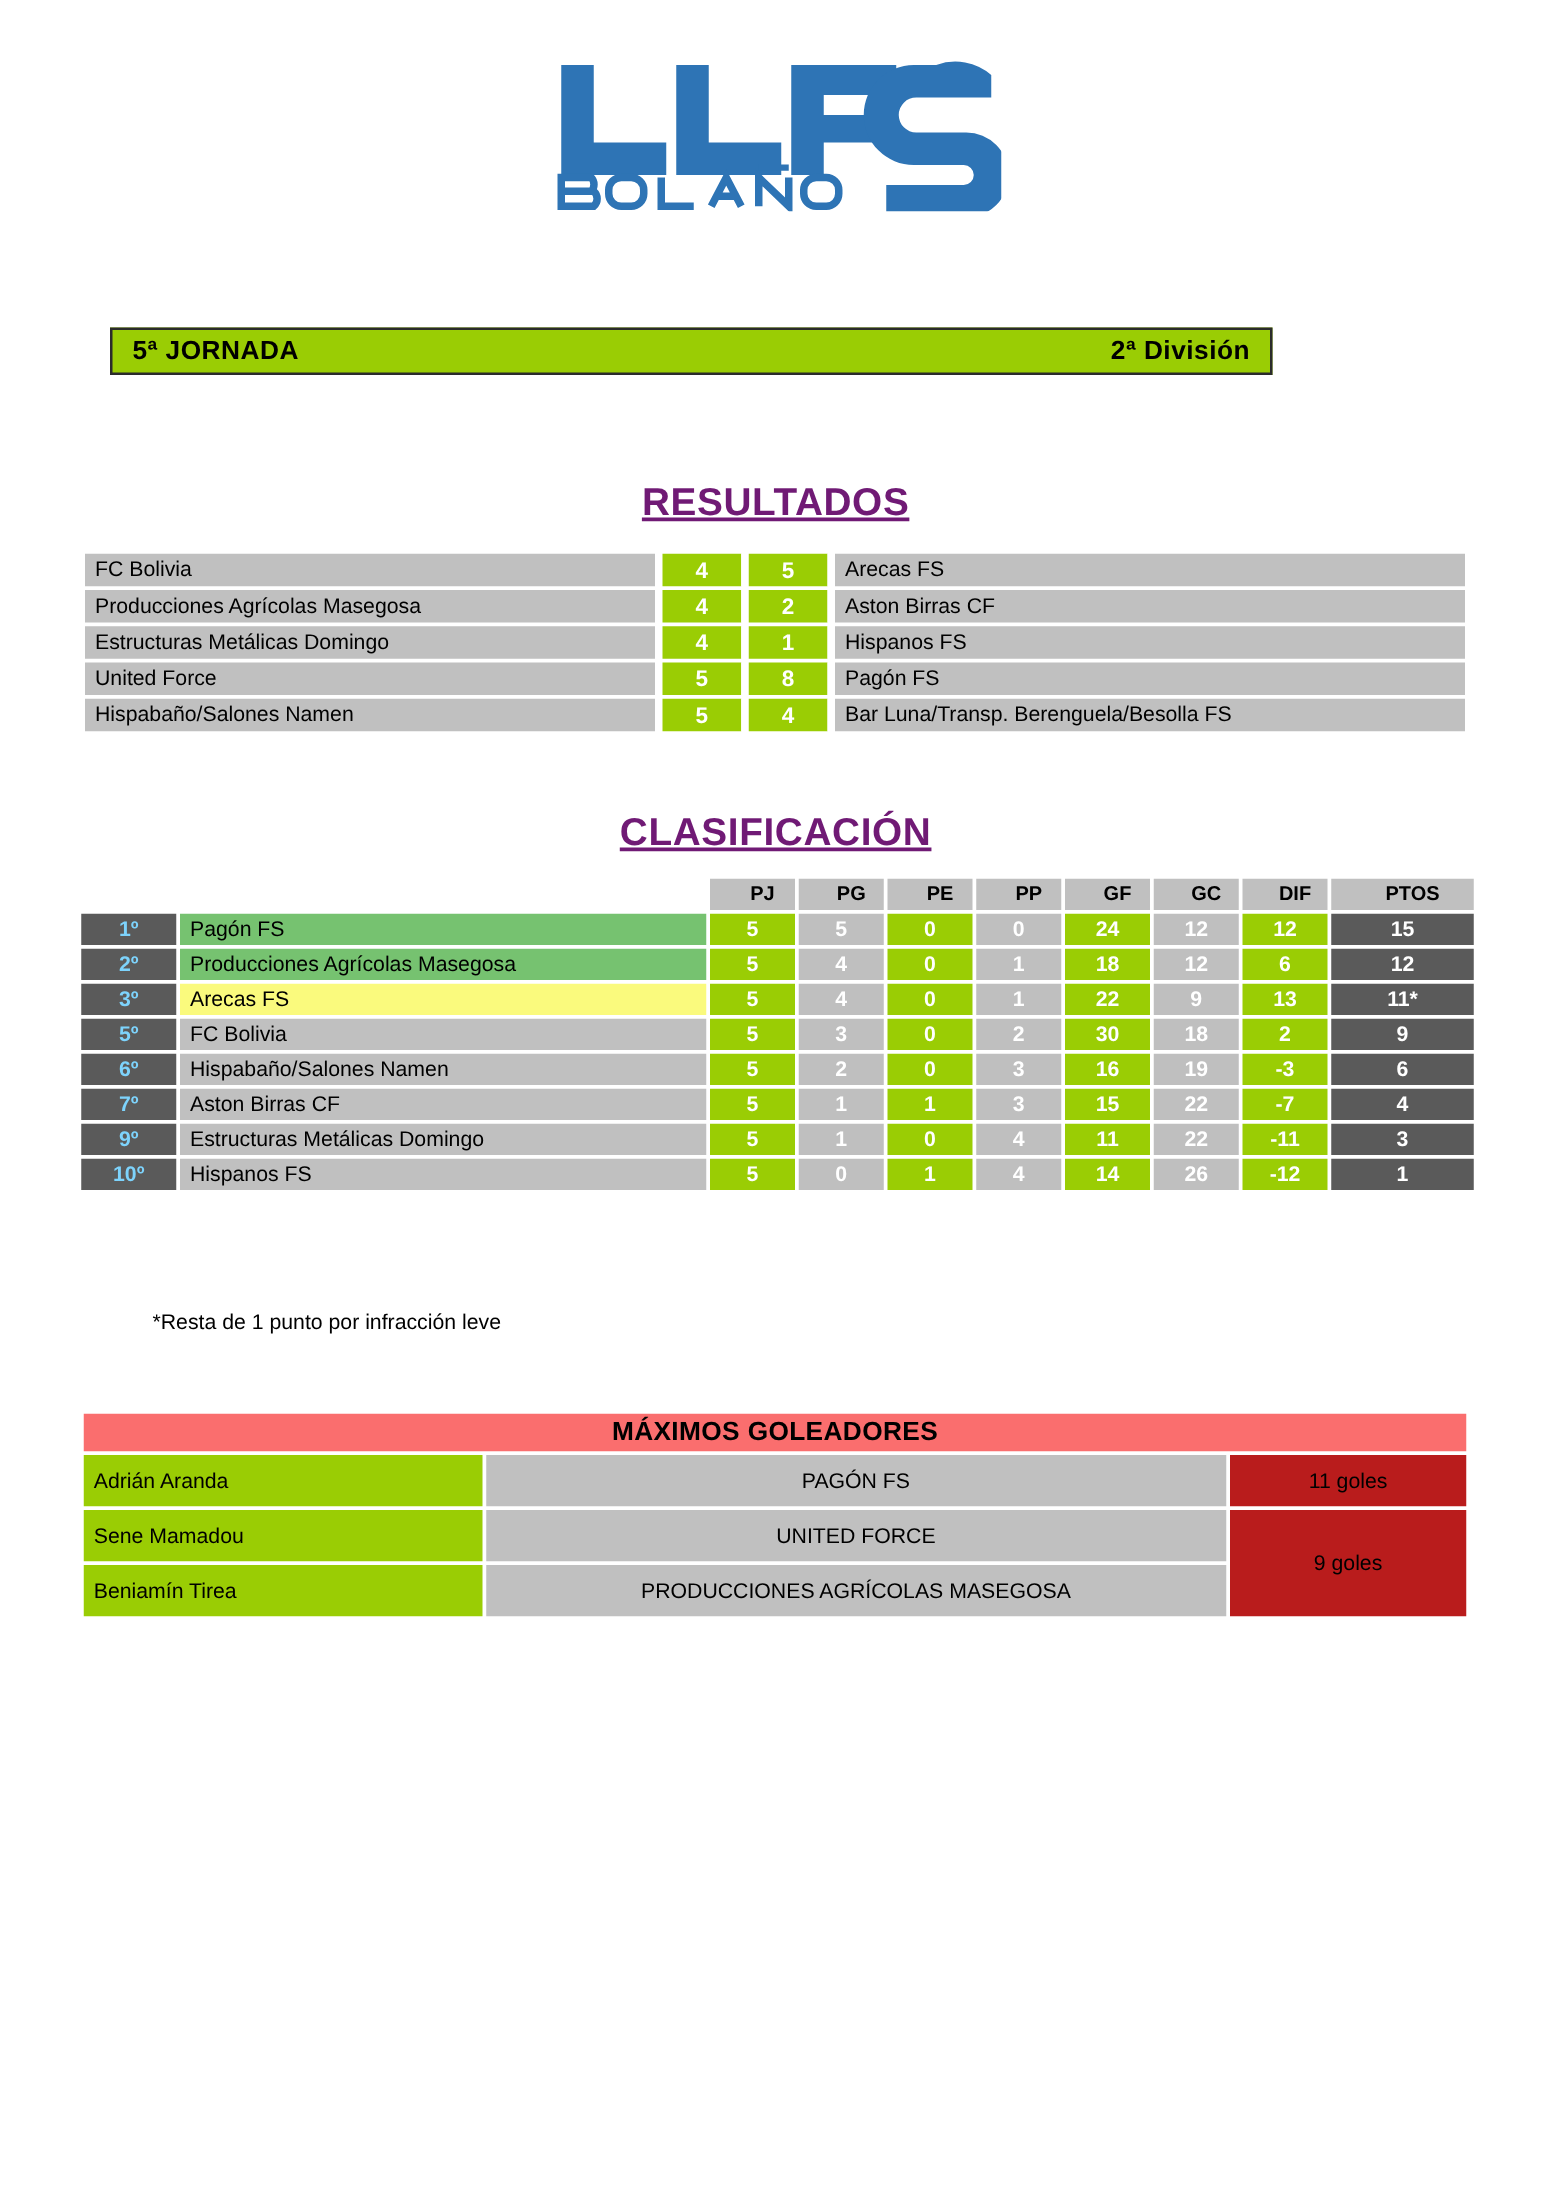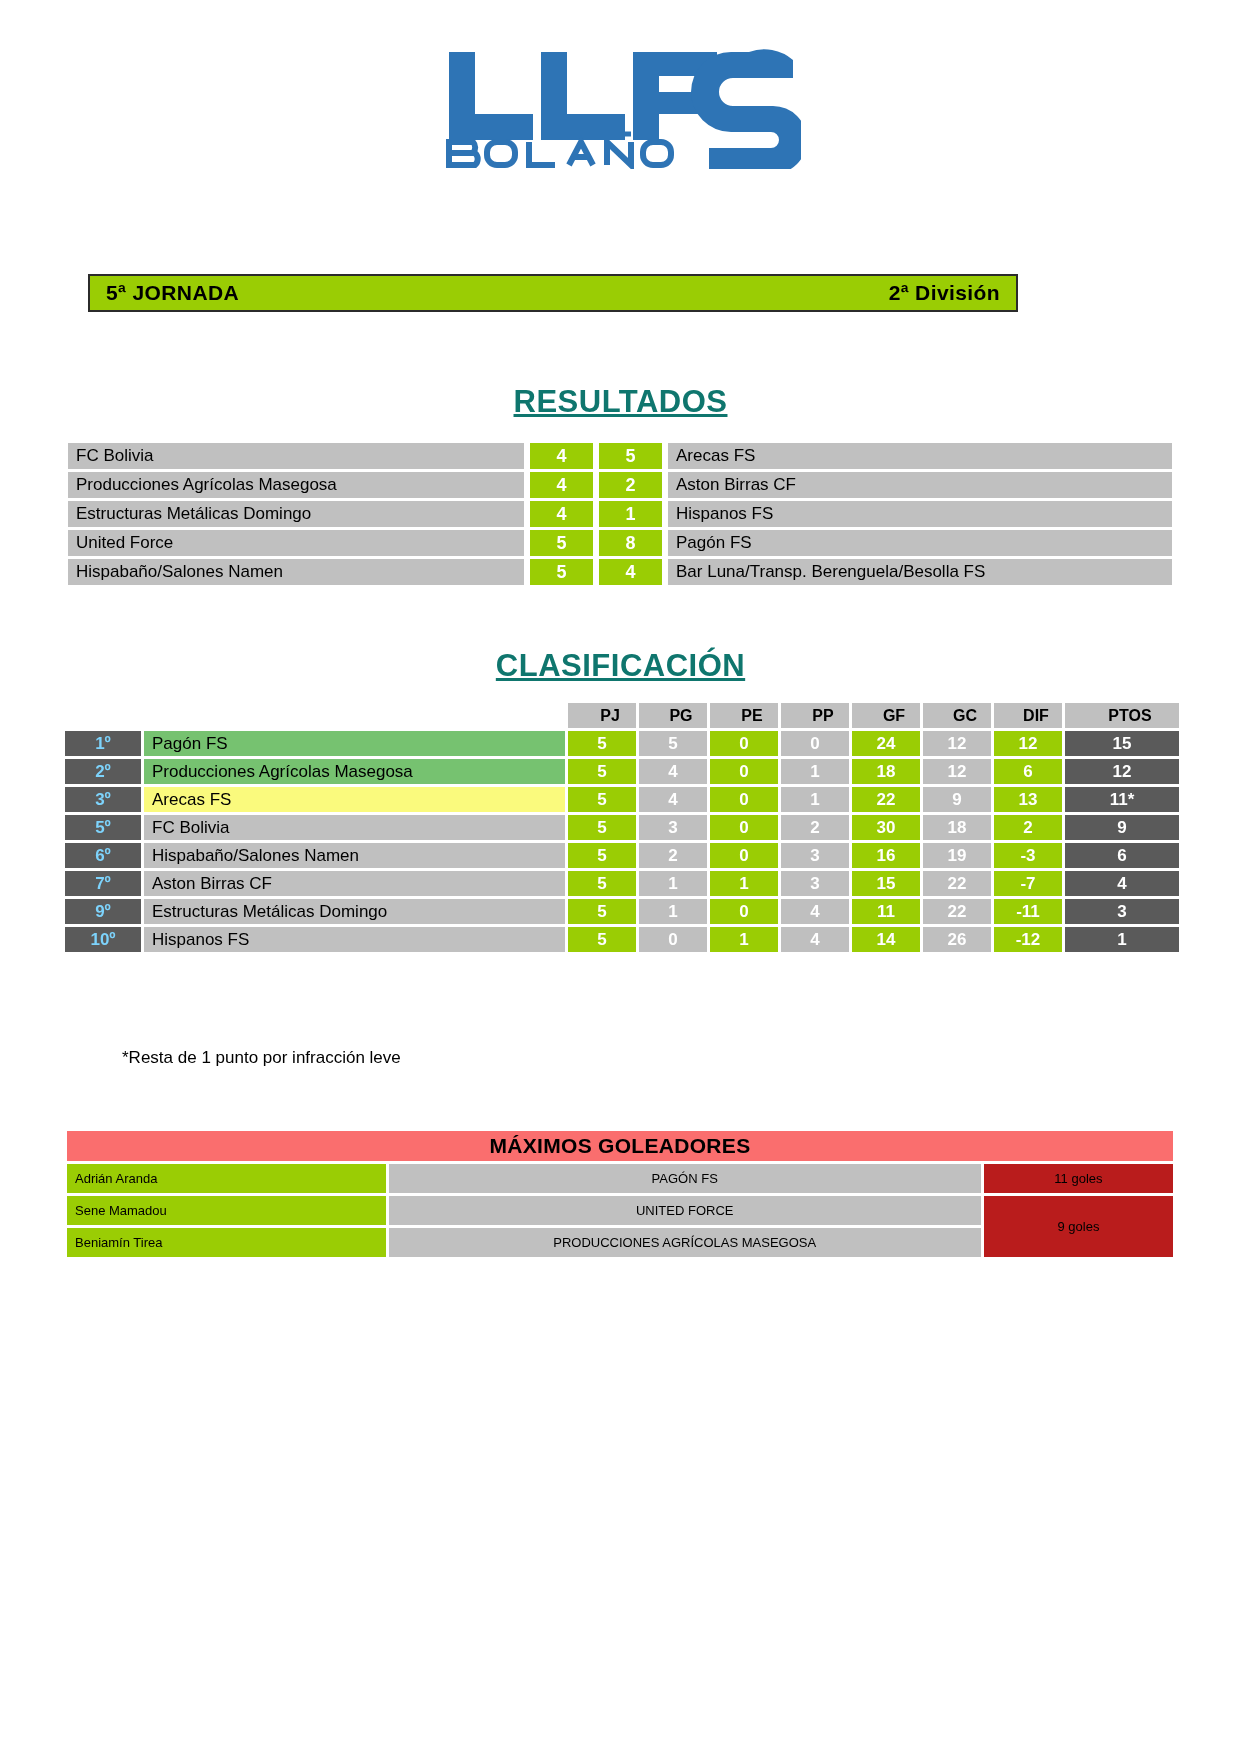--- a/index.html
+++ b/index.html
@@ -9,33 +9,33 @@
     -webkit-font-smoothing:antialiased;
   }
   .page{position:relative;width:1241px;height:1754px;overflow:hidden;}
 
   
   .logo-wrap{position:absolute;left:0;top:44px;width:1241px;height:140px;}
   .logo-svg{display:block;margin:0 auto;}
 
   
   .jornada{
-    position:absolute;left:88px;top:274px;width:930px;height:38px;
+    position:absolute;left:88px;top:262px;width:930px;height:38px;
     background:#9ACD04;border:2px solid #2b2b2b;box-sizing:border-box;
     display:flex;align-items:center;justify-content:space-between;
     padding:0 16px;
   }
   .jornada span{
     font-weight:bold;font-size:21px;color:#000;letter-spacing:.4px;
   }
 
   
   .sec-title{
     position:absolute;width:1241px;text-align:center;
-    font-size:31px;font-weight:bold;color:#0f766e;
+    font-size:31px;font-weight:bold;color:#701a75;
     text-decoration:underline;letter-spacing:.5px;
   }
   #title-resultados{top:384px;}
   #title-clasificacion{top:648px;}
 
   
   .resultados{
     position:absolute;left:68px;top:440px;width:1104px;
     border-collapse:separate;border-spacing:0 3px;
   }
@@ -95,21 +95,21 @@
 
   
   .gol{
     position:absolute;left:64px;top:1128px;width:1112px;
     border-collapse:separate;border-spacing:3px 3px;
   }
   .gol .hdr{
     background:#FA6E6E;color:#000;font-weight:bold;font-size:21px;
     text-align:center;height:30px;letter-spacing:.3px;
   }
-  .gol td{height:29px;font-size:13px;vertical-align:middle;padding:0;}
+  .gol td{height:41px;font-size:17px;vertical-align:middle;padding:0;}
   .gol td.player{
     background:#9ACD04;color:#000;text-align:left;padding-left:8px;width:312px;
   }
   .gol td.club{background:#C0C0C0;color:#000;text-align:center;width:595px;}
   .gol td.goals{background:#b91c1c;color:#000;text-align:center;width:190px;}
 </style>
 </head>
 <body>
 
 <div class="page">

